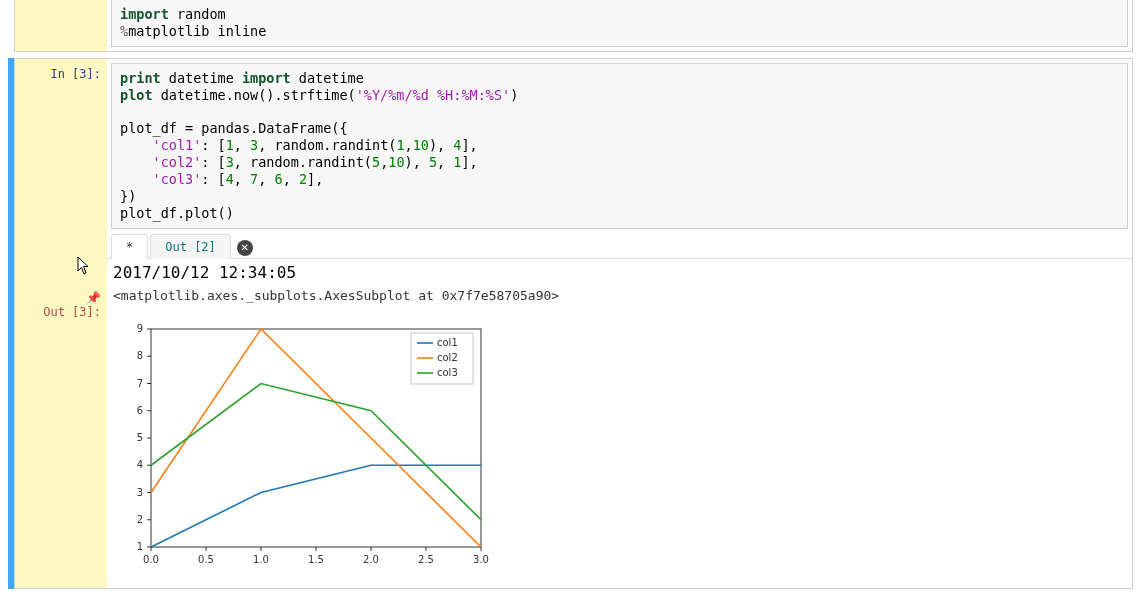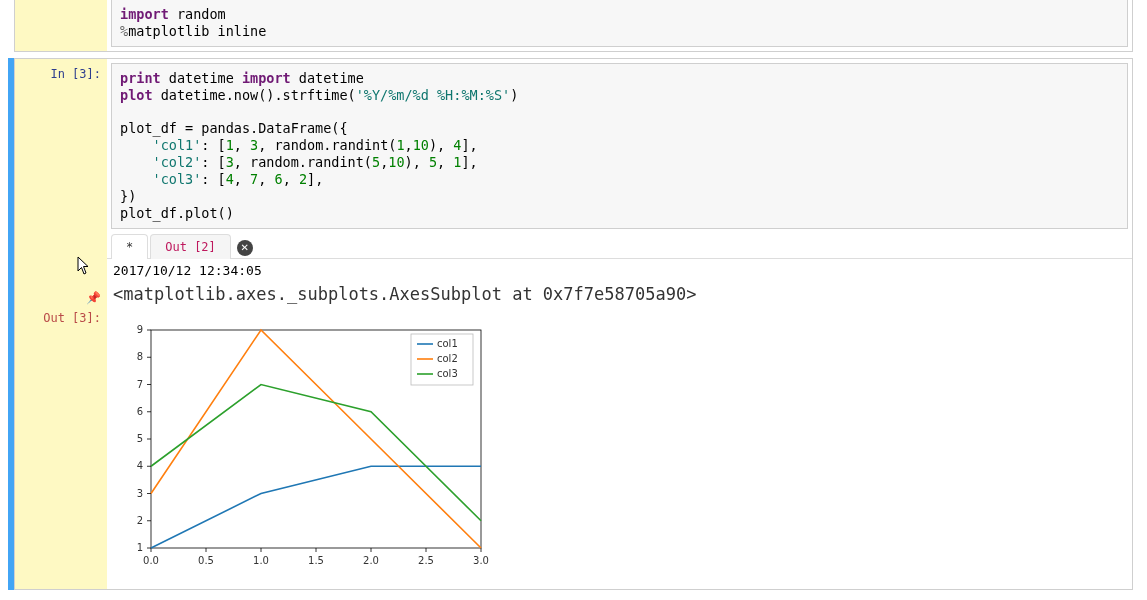--- a/index.html
+++ b/index.html
@@ -44,22 +44,22 @@
   .code-area {
     background: #f7f7f7;
     border: 1px solid #cfcfcf;
     margin: 4px;
     padding: 6px 8px;
     font-family: Menlo, Consolas, "DejaVu Sans Mono", monospace;
     font-size: 13.5px;
     white-space: pre;
     line-height: 1.25;
   }
-  .kw-green { color: #701a75; font-weight: bold; }
-  .str-red { color: #0f766e; }
+  .kw-green { color: #14532d; font-weight: bold; }
+  .str-red { color: #a21caf; }
   .num-green { color: #008000; }
   .op { color: #666; }
 
   
   .tabs {
     display: flex;
     align-items: center;
     border-bottom: 1px solid #ddd;
     padding: 0 4px;
     position: relative;
@@ -72,44 +72,44 @@
     margin-right: 2px;
     font-family: Menlo, Consolas, monospace;
     font-size: 12px;
     cursor: pointer;
     background: #fff;
     color: #555;
     position: relative;
     top: 1px;
   }
   .tab.active { background: #fff; color: #333; }
-  .tab.inactive { background: #f5f5f5; color: #be185d; }
+  .tab.inactive { background: #f5f5f5; color: #0f766e; }
   .tab-close {
     width: 16px; height: 16px;
     border-radius: 50%;
     background: #444;
     color: #fff;
     display: inline-flex;
     align-items: center;
     justify-content: center;
     font-size: 10px;
     margin-left: 4px;
     line-height: 1;
     position: relative;
     top: 3px;
   }
   .out-text {
     font-family: Menlo, Consolas, "DejaVu Sans Mono", monospace;
-    font-size: 13px;
+    font-size: 16px;
     padding: 4px 6px;
     white-space: pre;
   }
   .repr {
     font-family: Menlo, Consolas, "DejaVu Sans Mono", monospace;
-    font-size: 17px;
+    font-size: 13px;
     padding: 2px 6px 8px 6px;
     white-space: pre;
     color: #333;
   }
   .pin {
     font-size: 12px;
     color: #555;
     margin-top: 210px;
   }
   .cursor-ptr {
@@ -138,21 +138,21 @@
     <div class="body-col">
       <div class="code-area"><span class="kw-green">import</span> random
 <span class="op">%</span>matplotlib inline</div>
     </div>
   </div>
 
   <div class="cell sel" style="position:relative;">
     <div class="prompt-col">
       <div class="prompt-in">In [3]:</div>
       <div class="pin">📌</div>
-      <div class="prompt-out" style="margin-top:6px;">Out [3]:</div>
+      <div class="prompt-out" style="">Out [3]:</div>
     </div>
     <div class="body-col">
       <div class="code-area"><span class="kw-green">print</span> datetime <span class="kw-green">import</span> datetime
 <span class="kw-green">plot</span> datetime.now().strftime(<span class="str-red">'%Y/%m/%d %H:%M:%S'</span>)
 
 plot_df = pandas.DataFrame({
     <span class="str-red">'col1'</span>: [<span class="num-green">1</span>, <span class="num-green">3</span>, random.randint(<span class="num-green">1</span>,<span class="num-green">10</span>), <span class="num-green">4</span>],
     <span class="str-red">'col2'</span>: [<span class="num-green">3</span>, random.randint(<span class="num-green">5</span>,<span class="num-green">10</span>), <span class="num-green">5</span>, <span class="num-green">1</span>],
     <span class="str-red">'col3'</span>: [<span class="num-green">4</span>, <span class="num-green">7</span>, <span class="num-green">6</span>, <span class="num-green">2</span>],
 })

